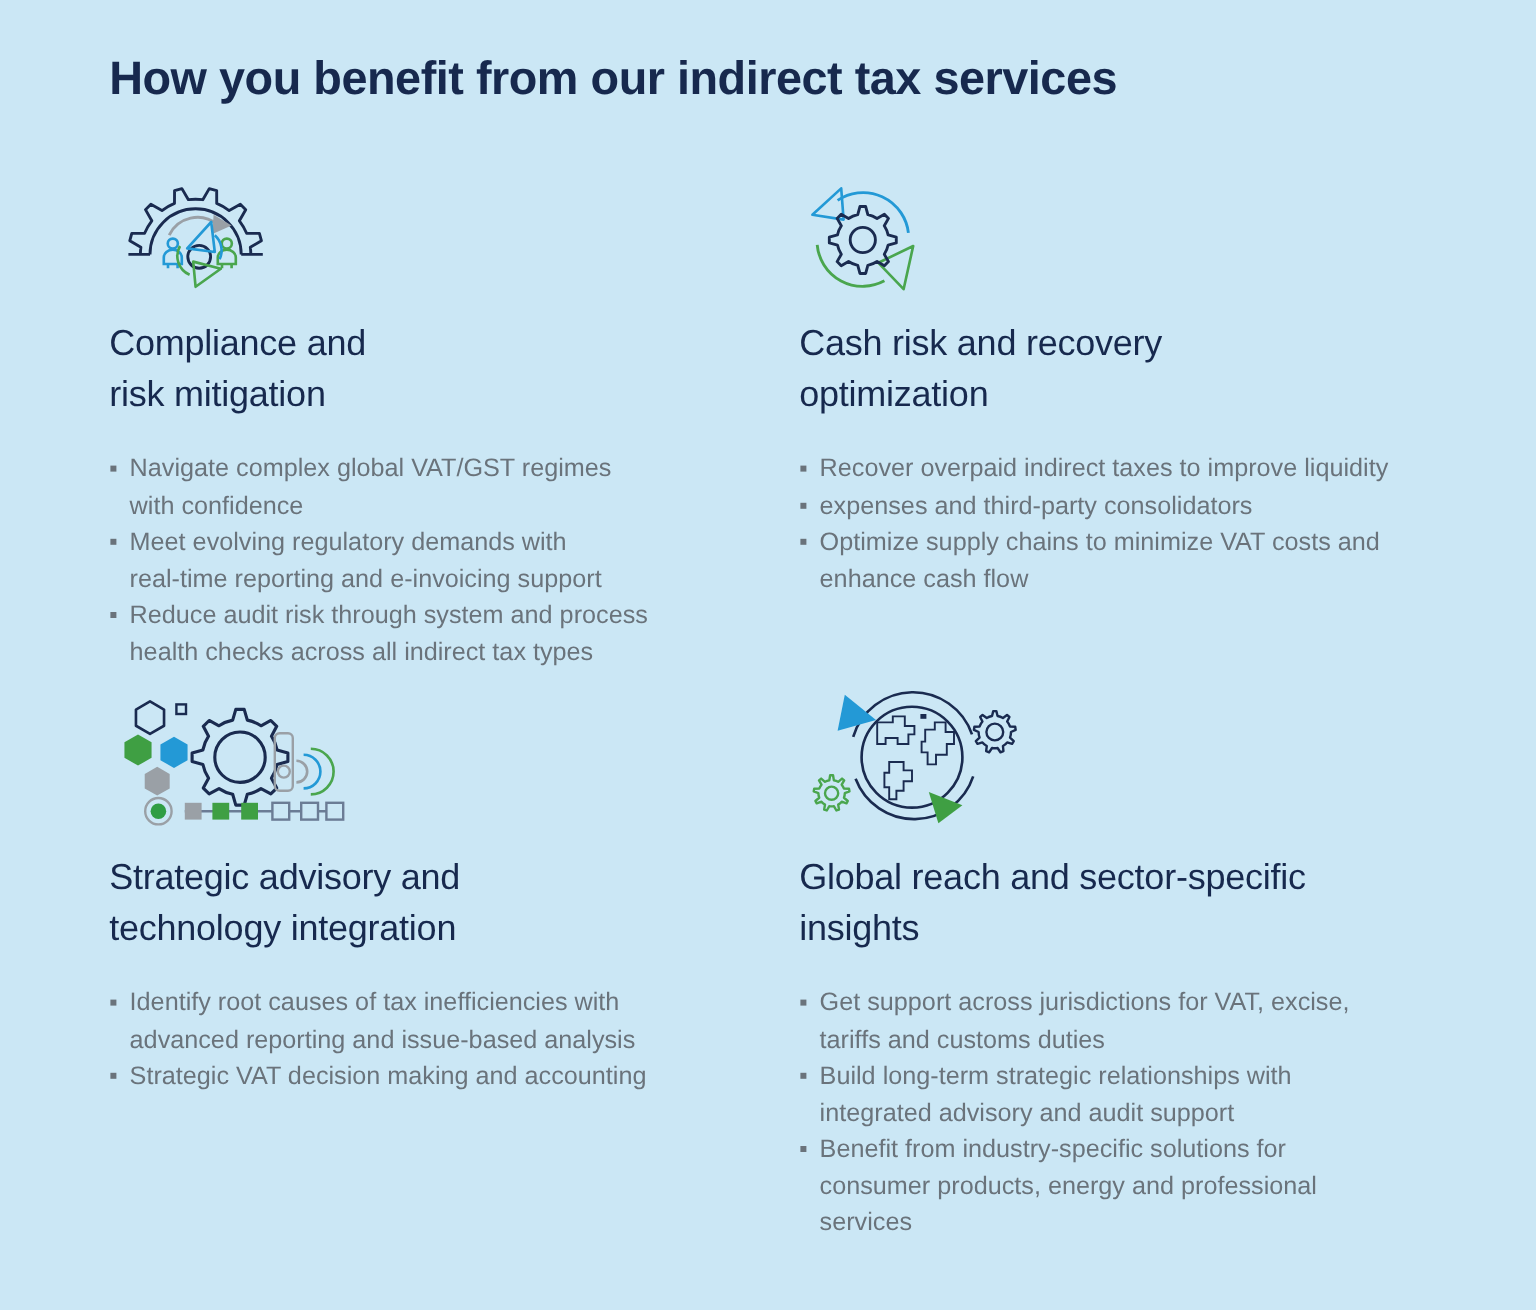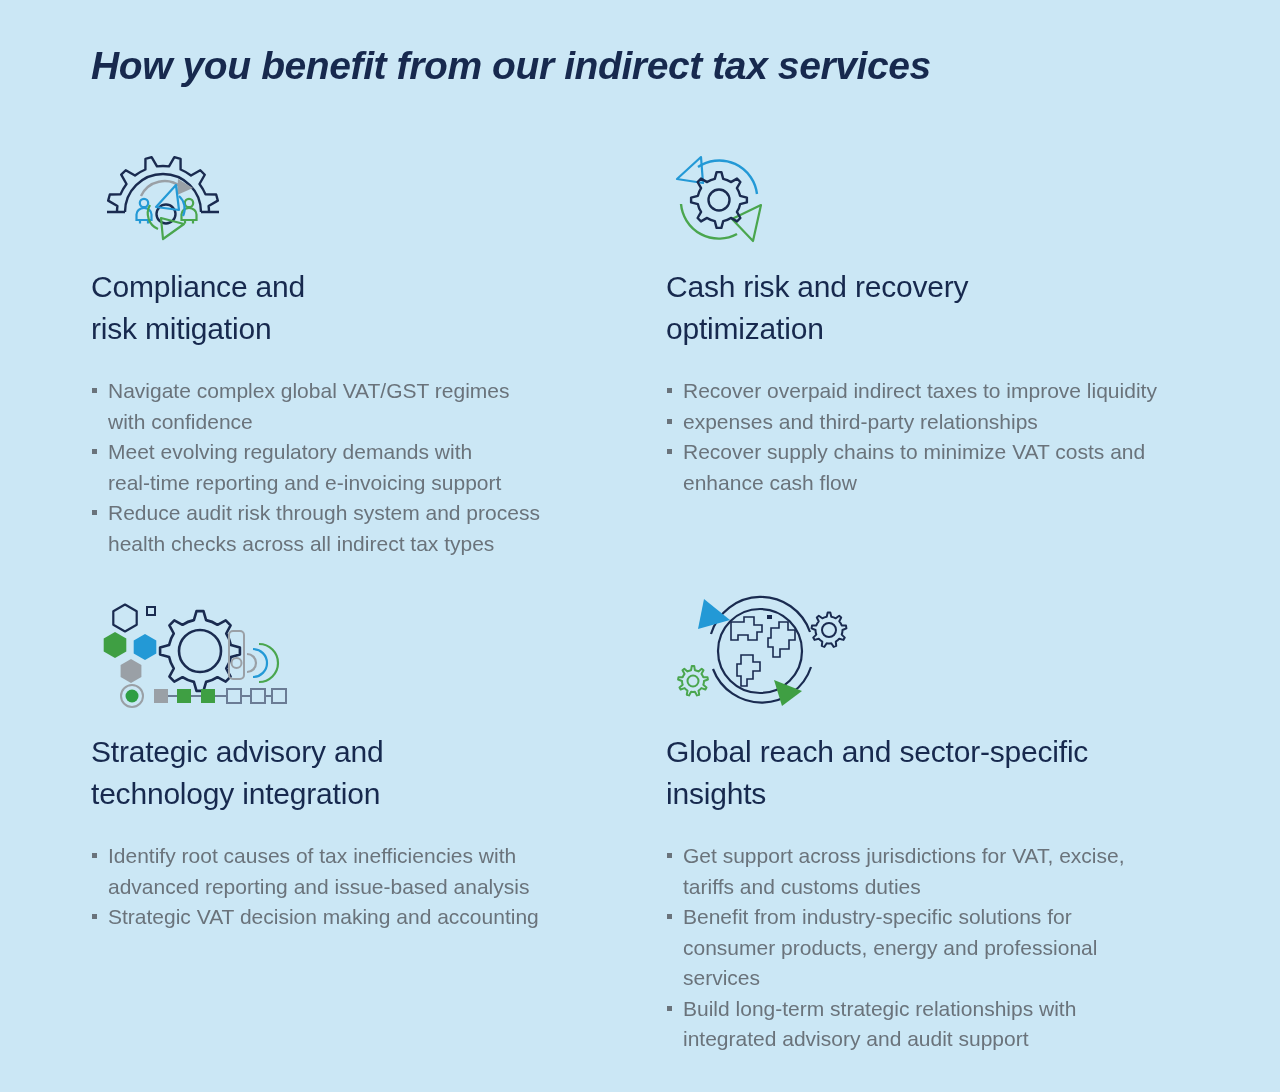--- a/index.html
+++ b/index.html
@@ -6,26 +6,25 @@
   body{
     width:1280px;height:1092px;overflow:hidden;
     background:#cbe7f5;
     font-family:"Liberation Sans", sans-serif;
   }
   .page{padding:44px 20px 0 91px;}
   h1{
     margin:0 0 44px 0;
     font-size:39px;font-weight:700;letter-spacing:-0.4px;
     color:#17294e;
-    font-style:italic;
   }
   .grid{
     display:grid;
     grid-template-columns:575px 1fr;
-    row-gap:38px;
+    row-gap:18px;
   }
   .cell{min-width:0;}
   .icon-wrap{height:118px;display:flex;align-items:flex-end;margin-bottom:16px;}
   .ml8{margin-left:8px;} .ml2{margin-left:2px;} .ml5{margin-left:5px;}
   h2{
     margin:0 0 26px 0;
     font-size:30px;font-weight:500;line-height:42px;letter-spacing:-0.2px;
     color:#17294e;
   }
   ul.benefits{list-style:none;margin:0;padding:0;}
@@ -116,25 +115,25 @@
         </svg>
       </div>
       <h2><span>Cash risk and recovery</span><br><span>optimization</span></h2>
       <ul class="benefits">
         <li>
             <span>Recover overpaid indirect taxes to improve liquidity</span>
             <span></span>
             <span></span>
           </li>
         <li>
-            <span>expenses and third-party relationships</span>
-            <span></span>
-          </li>
-        <li>
-            <span>Recover supply chains to minimize VAT costs and</span>
+            <span>expenses and third-party consolidators</span>
+            <span></span>
+          </li>
+        <li>
+            <span>Optimize supply chains to minimize VAT costs and</span>
             <span>enhance cash flow</span>
             <span></span>
           </li>
       </ul>
     </section>
 
     <section class="cell">
       <div class="icon-wrap ml8">
         <svg width="202" height="114" viewBox="0 0 202 114">
           <polygon points="26,3.5 37.7,10.3 37.7,23.8 26,30.5 14.3,23.8 14.3,10.3" stroke="#1a2b50" stroke-width="2.2" fill="none" stroke-linejoin="round"></polygon>
@@ -195,26 +194,26 @@
         </svg>
       </div>
       <h2><span>Global reach and sector-specific</span><br><span>insights</span></h2>
       <ul class="benefits">
         <li>
             <span>Get support across jurisdictions for VAT, excise,</span>
             <span>tariffs and customs duties</span>
             <span></span>
           </li>
         <li>
+            <span>Build long-term strategic relationships with</span>
+            <span>integrated advisory and audit support</span>
+            <span></span>
+          </li>
+        <li>
             <span>Benefit from industry-specific solutions for</span>
             <span>consumer products, energy and professional</span>
             <span>services</span>
           </li>
-        <li>
-            <span>Build long-term strategic relationships with</span>
-            <span>integrated advisory and audit support</span>
-            <span></span>
-          </li>
       </ul>
     </section>
 
   </div>
 </div>
 
 </body></html>

